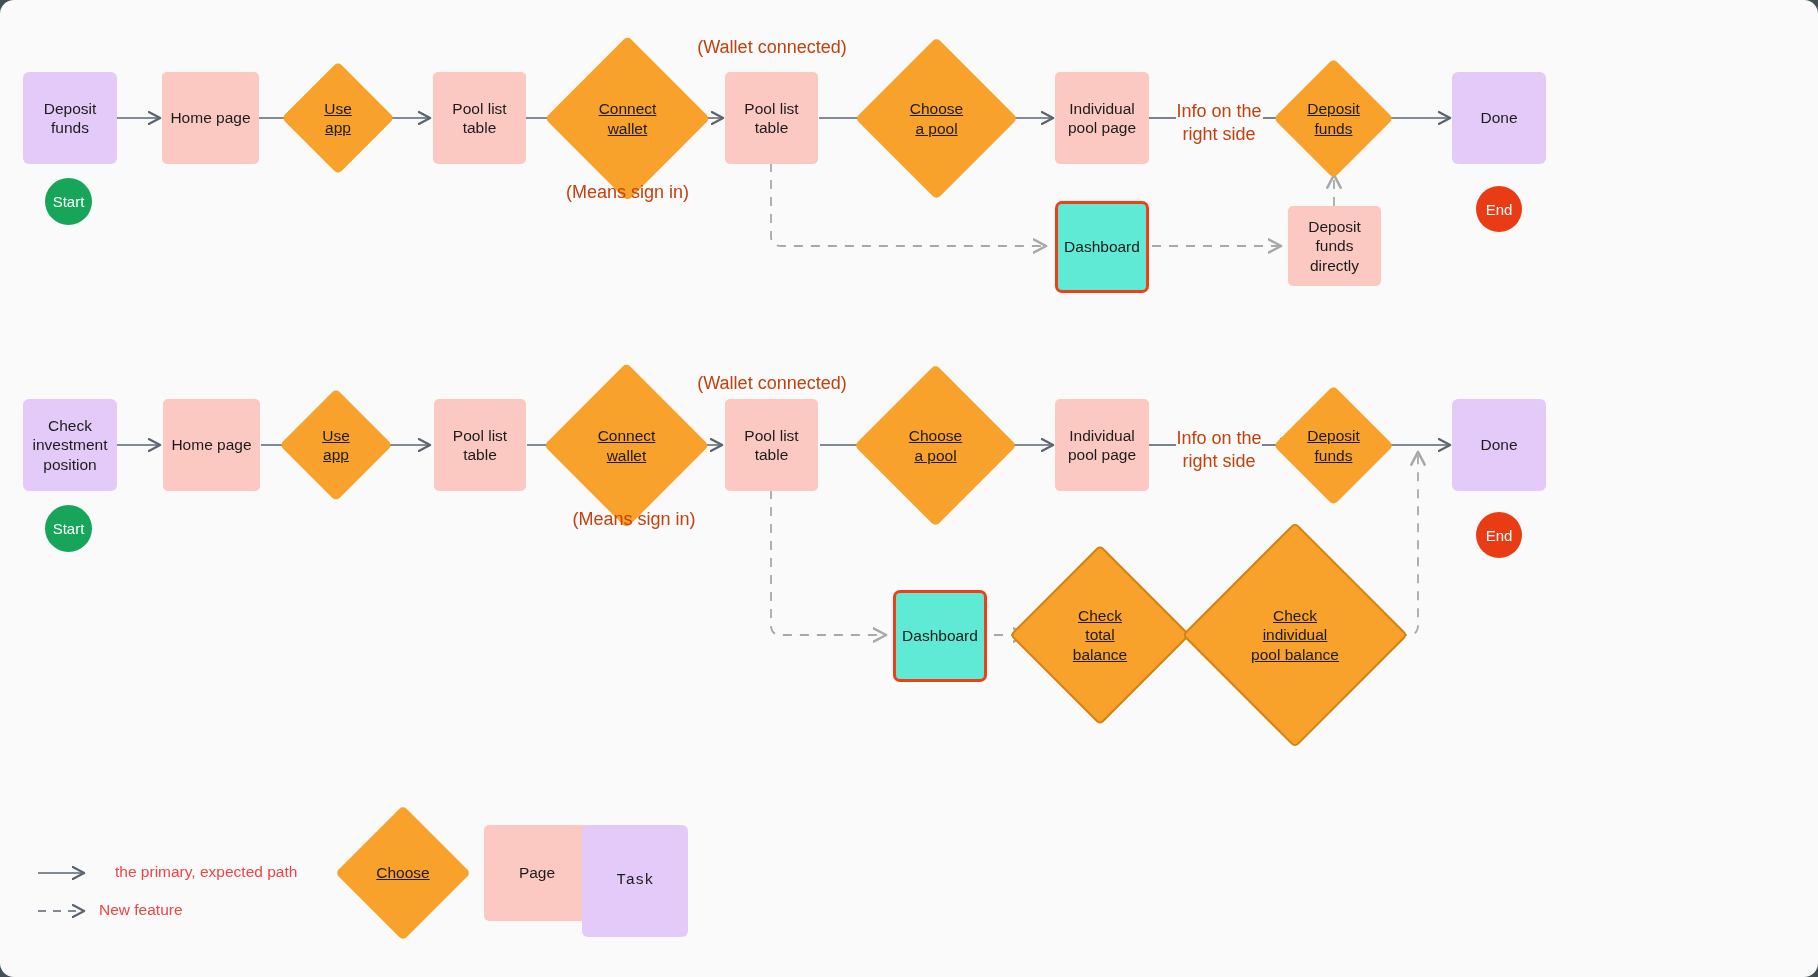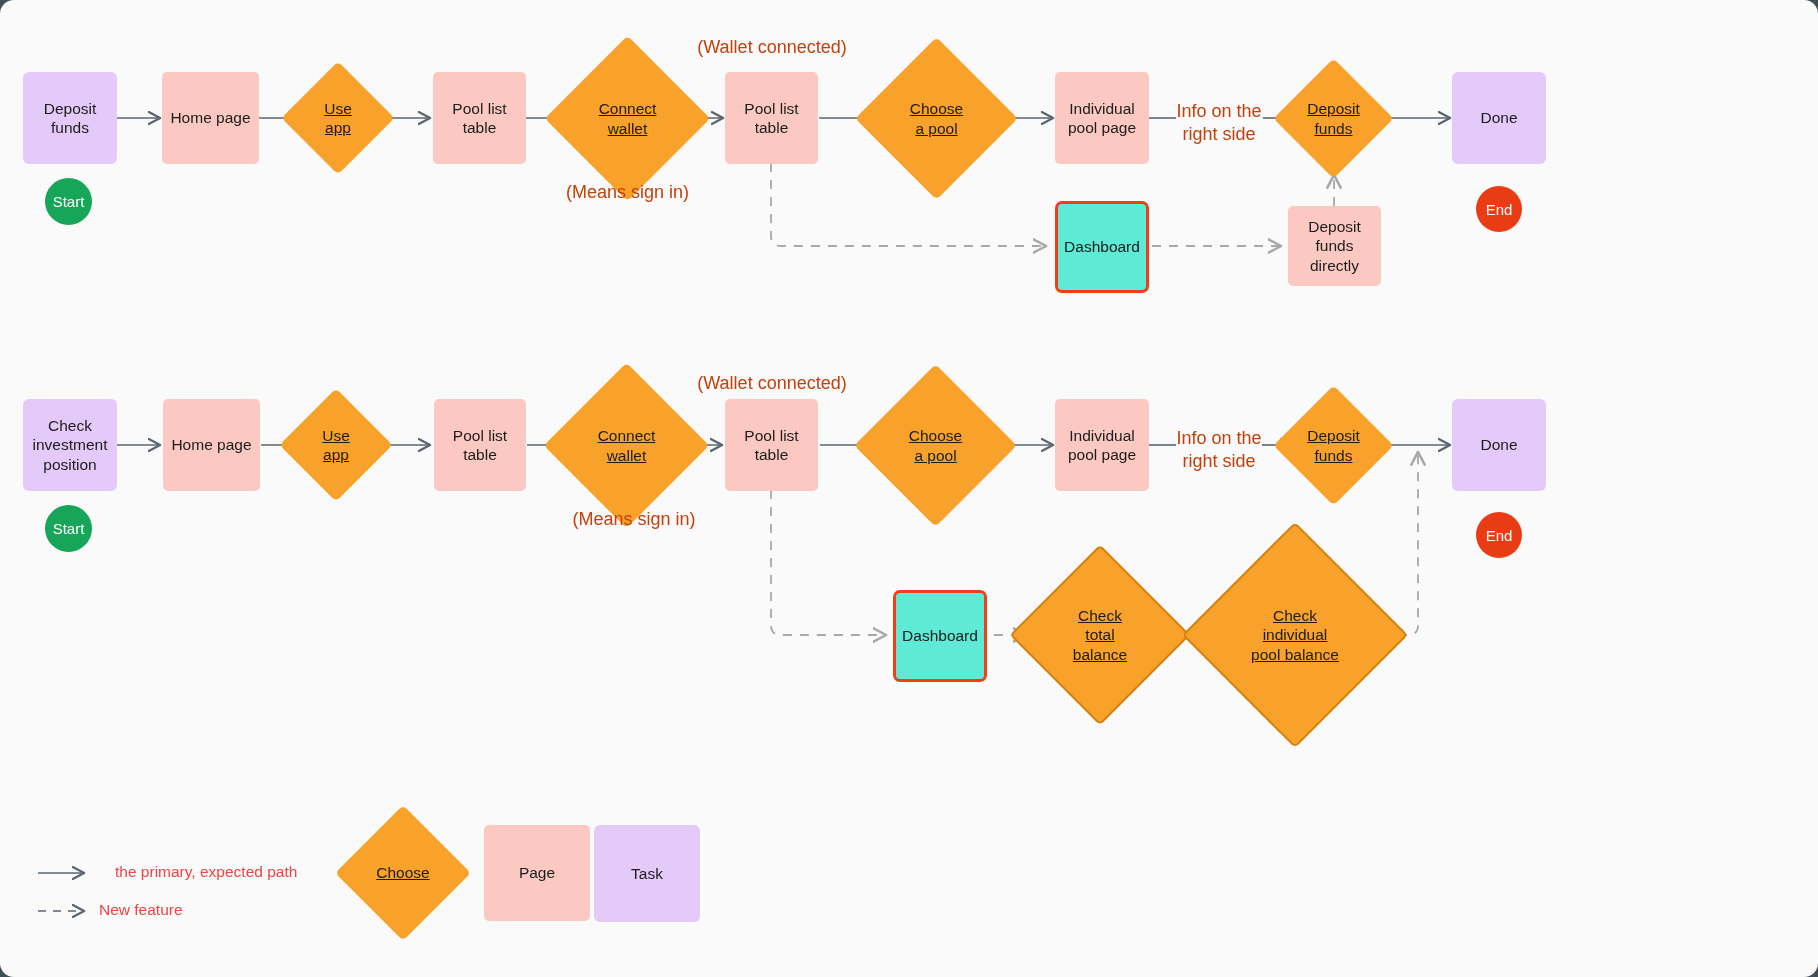--- a/index.html
+++ b/index.html
@@ -336,17 +336,17 @@
 
   <div class="node n-action" style="left:355px; top:825px; width:96px; height:96px;">
     <span class="diamond-bg"></span>
     <span class="lbl">Choose</span>
   </div>
 
   <div class="node n-page" style="left:484px; top:825px; width:106px; height:96px;">
     <span class="lbl">Page</span>
   </div>
 
-  <div class="node n-task" style="left:594px; top:825px; width:106px; height:97px;">
+  <div class="node n-task" style="left:582px; top:825px; width:106px; height:112px;font-family:Liberation Mono, monospace;">
     <span class="lbl">Task</span>
   </div>
 
 </div>
 
 </body></html>

